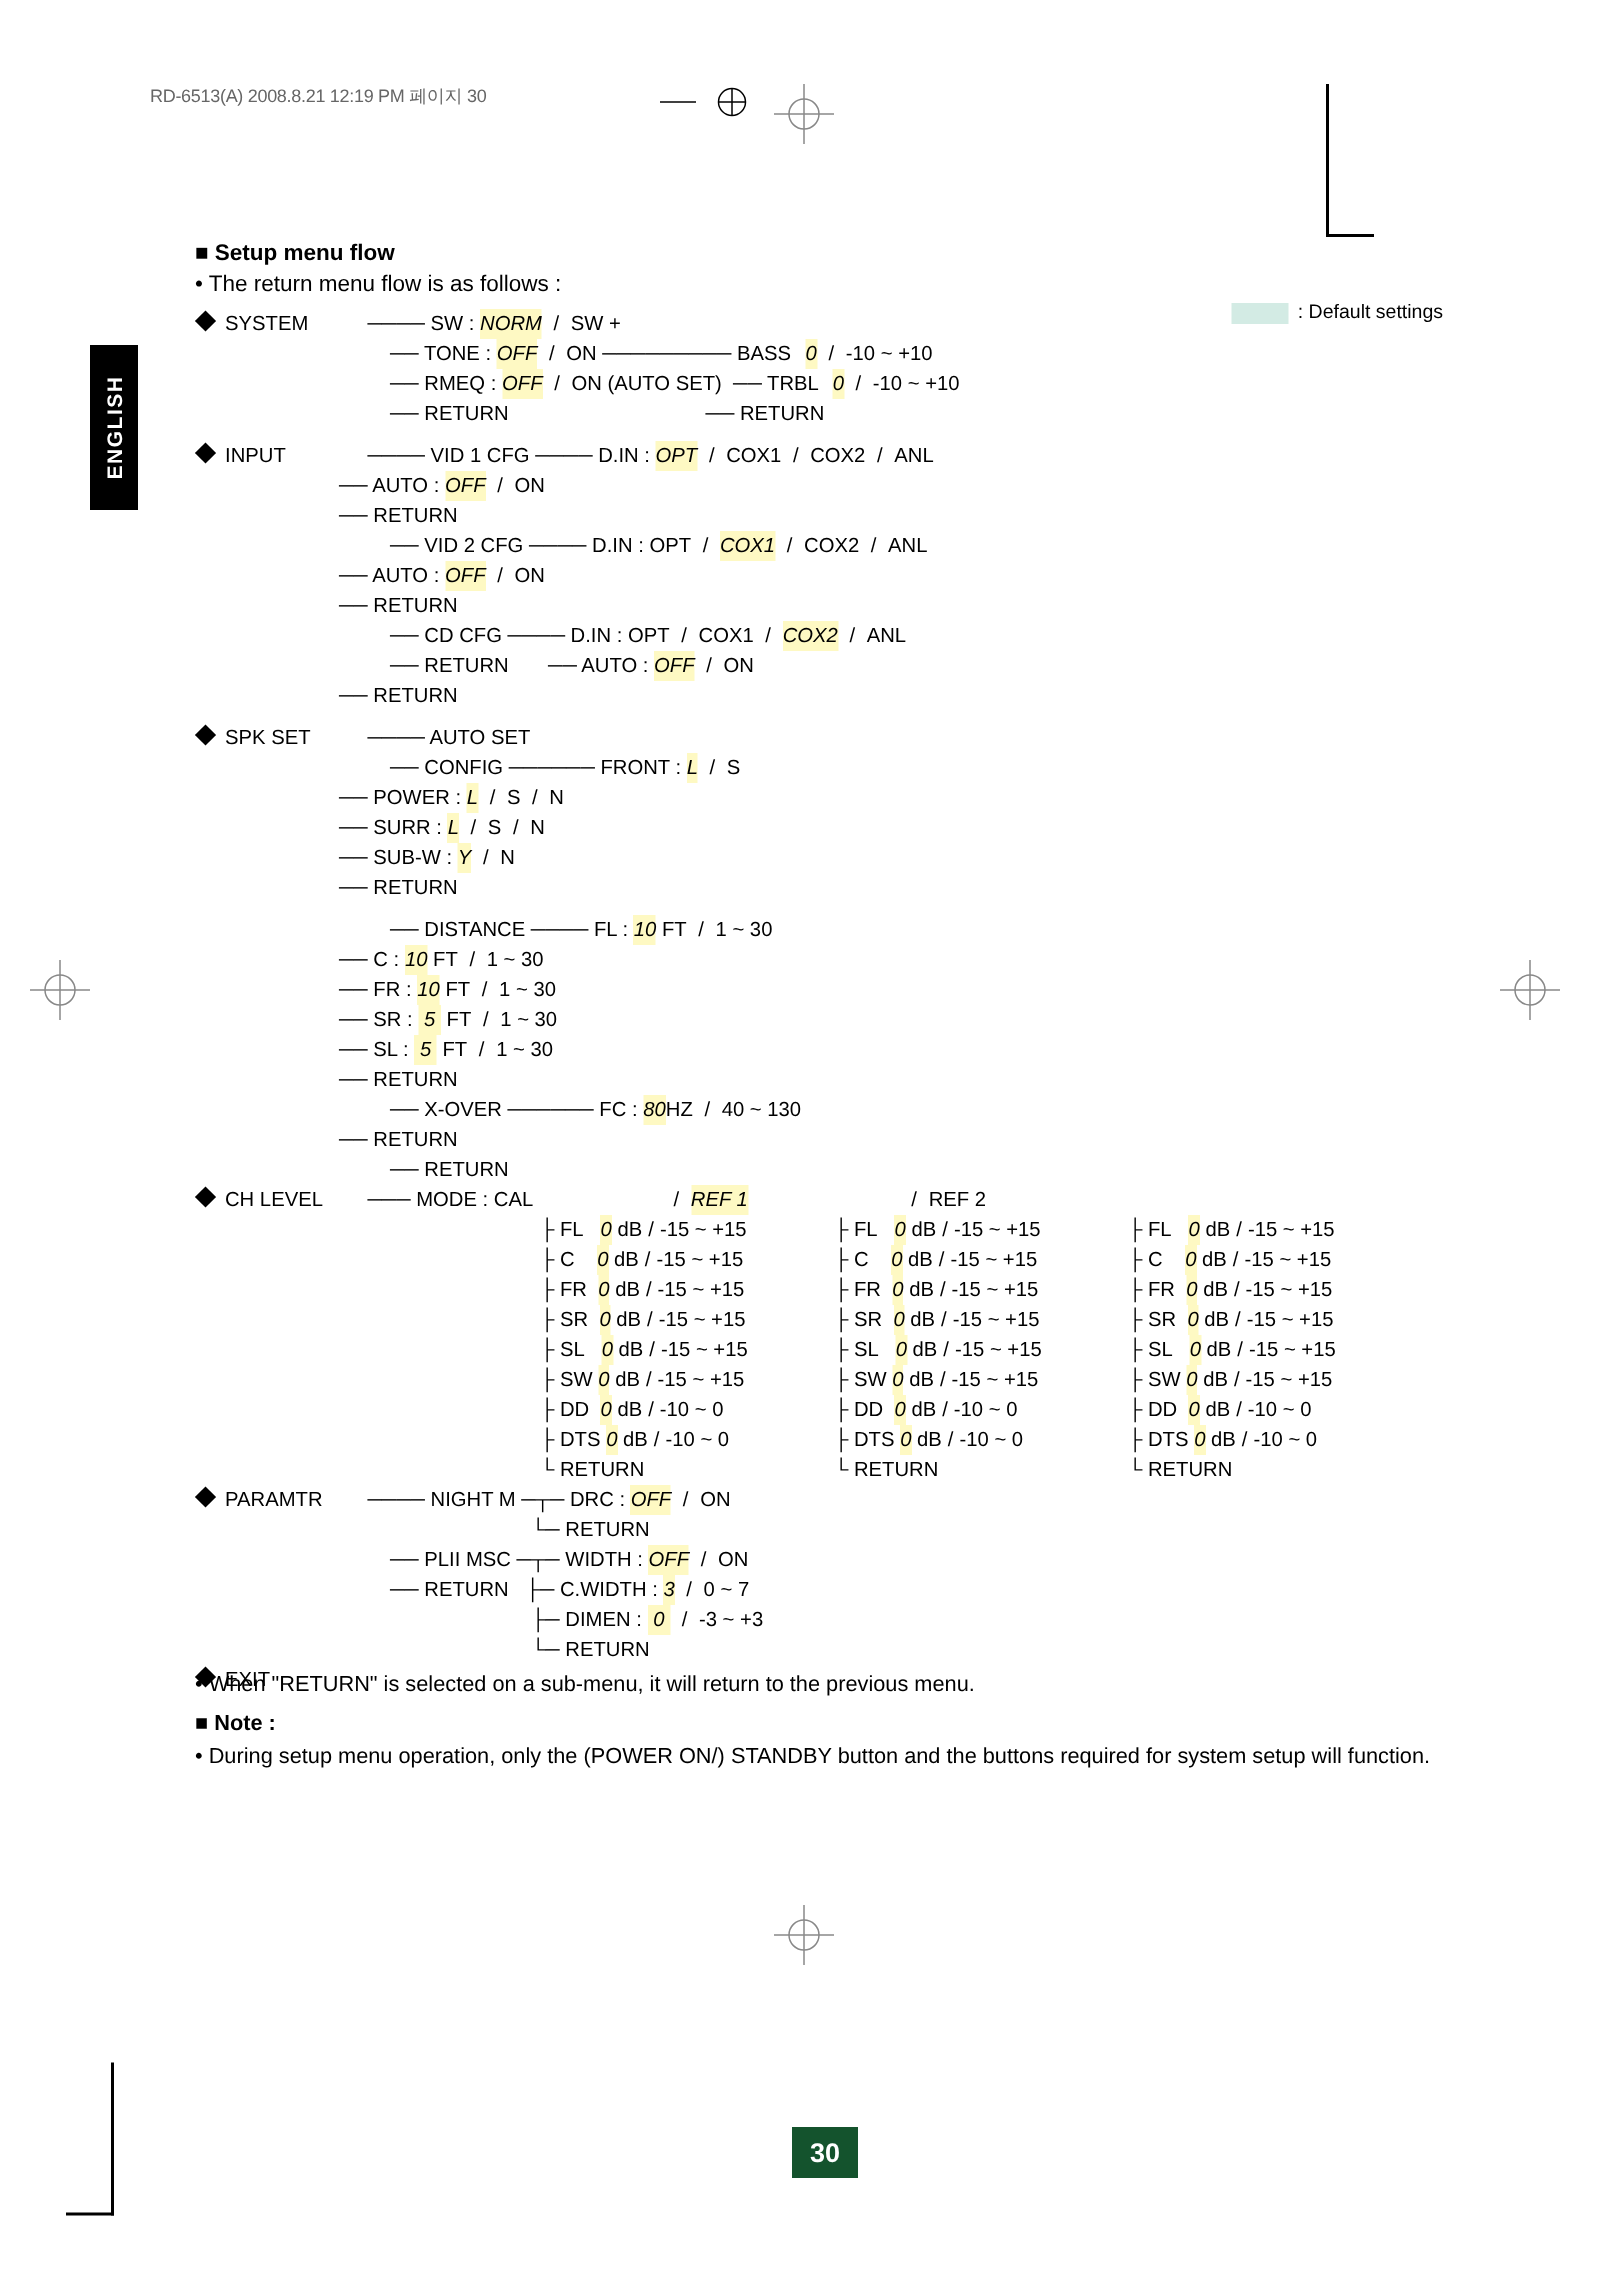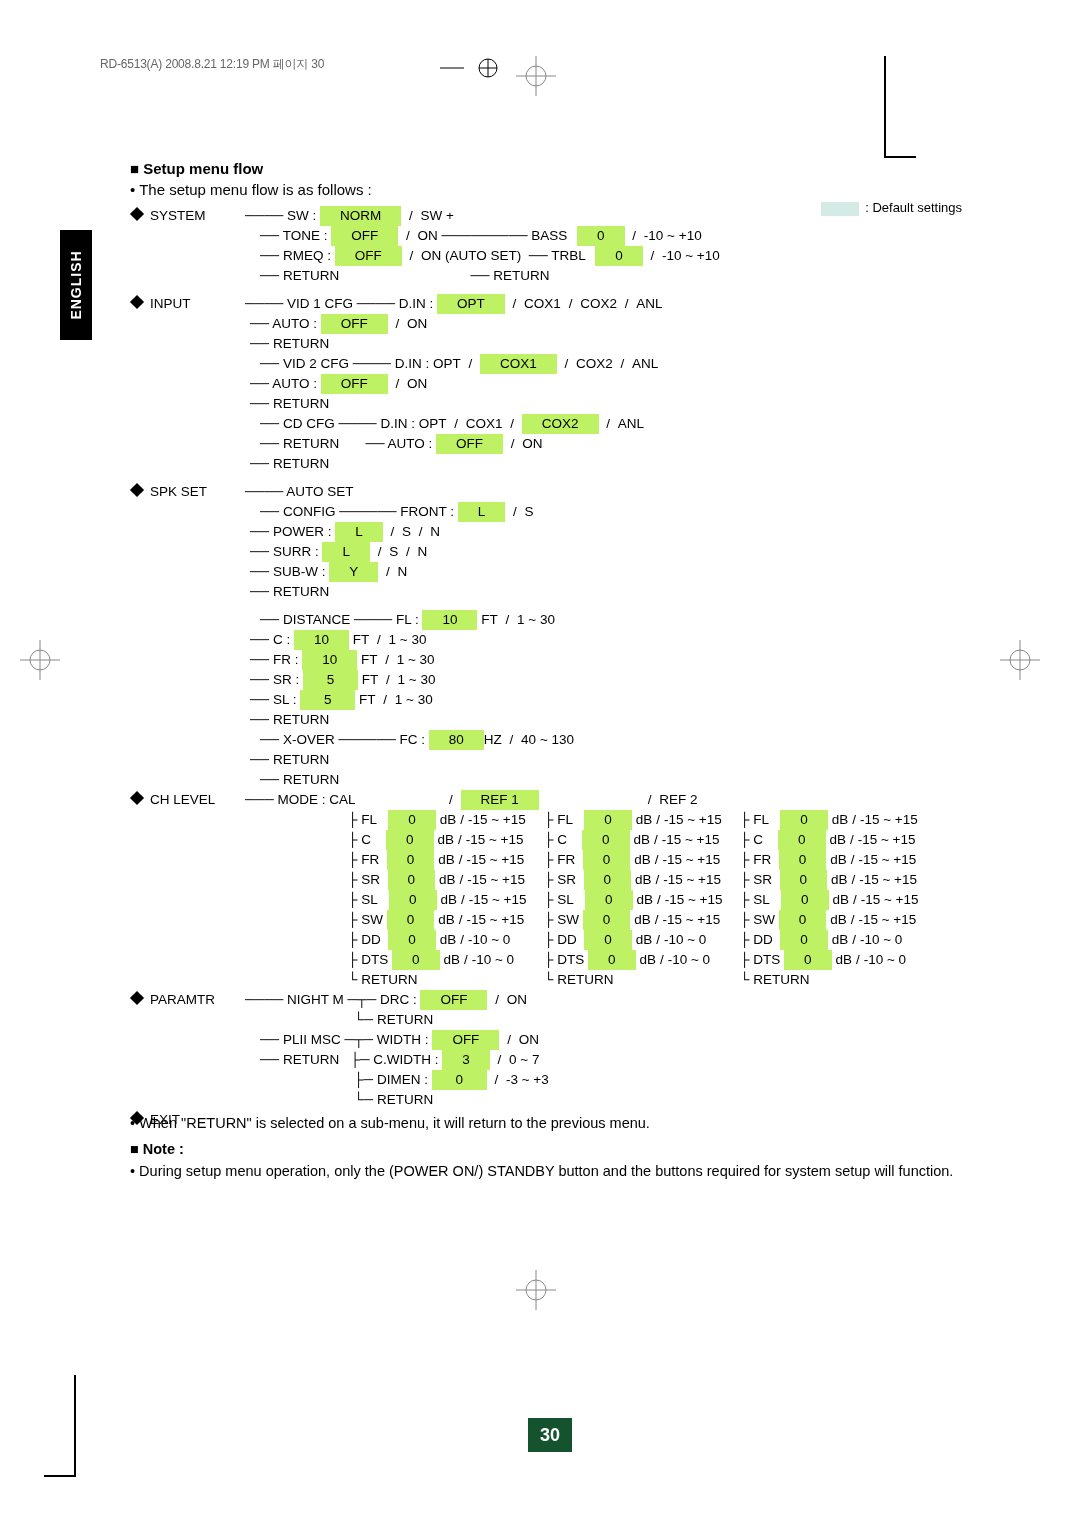--- a/index.html
+++ b/index.html
@@ -18,31 +18,31 @@
   .english-tab{position:absolute;left:60px;top:230px;width:32px;height:110px;background:#000;color:#fff;}
   .english-tab span{position:absolute;left:50%;top:50%;transform:translate(-50%,-50%) rotate(-90deg);font-size:14px;font-weight:700;letter-spacing:1px;}
   .content{position:absolute;left:130px;top:160px;width:840px;}
   .title{font-size:15px;font-weight:700;}
   .intro{font-size:15px;margin-top:4px;}
   .legend{position:absolute;right:8px;top:40px;font-size:13px;}
   .legend .sw{display:inline-block;width:38px;height:14px;background:#d3ebe4;vertical-align:middle;margin-right:6px;}
   .tree{position:absolute;left:0;top:46px;width:840px;font-size:13.5px;line-height:20px;}
   .diamond{display:inline-block;width:10px;height:10px;background:#000;transform:rotate(45deg);margin:0 8px 1px 2px;}
   .row{white-space:nowrap;margin:0;}
-  .hl{background:#bef264;padding:0 20px;display:inline-block;}
+  .hl{background:#fef9c3;padding:0 0;display:inline-block;font-style:italic;}
   .sep{font-family:Arial;margin:0 4px;}
   .col1{display:inline-block;width:115px;vertical-align:top;}
   .gap{height:8px;}
   .lvl2{margin-left:130px;}
-  .lvl3{margin-left:120px;}
+  .lvl3{margin-left:96px;}
   .foottext{position:absolute;left:0;top:952px;width:840px;font-size:14.5px;line-height:22px;}
   .pagenum{position:absolute;left:50%;top:1258px;transform:translateX(-50%);width:44px;height:34px;background:#14532d;color:#fff;font-size:18px;font-weight:700;text-align:center;line-height:34px;}
   .chlev-grid{display:flex;gap:0;}
   .chlev-col{width:196px;}
-  .chlev-col .row{margin-left:0;}
+  .chlev-col .row{margin-left:12px;}
   .spacer-s{display:inline-block;width:6px;}
 </style>
 </head>
 <body>
 <div class="page">
 
 <div class="header">RD-6513(A)  2008.8.21  12:19 PM   페이지 30</div>
 
 <div class="regmark">
   <svg width="70" height="20">
@@ -76,21 +76,21 @@
 
 <div class="sidecrop-r"></div>
 <div class="sidecrop-l"></div>
 
 <div class="english-tab">
       <span>ENGLISH</span>
     </div>
 
 <div class="content">
   <div class="title">■ Setup menu flow</div>
-  <div class="intro">• The setup menu flow is as follows :</div>
+  <div class="intro">• The return menu flow is as follows :</div>
   <div class="legend"><span class="sw"></span><span>: Default settings</span></div>
 
   <div class="tree">
 
     <div class="row"><span class="col1"><span class="diamond"></span><span>SYSTEM</span></span>──── <span>SW :</span> <span class="hl">NORM</span><span class="sep"> / </span><span>SW +</span></div>
     <div class="row lvl2">── <span>TONE :</span> <span class="hl">OFF</span><span class="sep"> / </span><span>ON</span> ───────── <span>BASS</span> <span class="spacer-s"></span><span class="hl">0</span><span class="sep"> / </span><span>-10 ~ +10</span></div>
     <div class="row lvl2">── <span>RMEQ :</span> <span class="hl">OFF</span><span class="sep"> / </span><span>ON (AUTO SET)</span>&nbsp;&nbsp;── <span>TRBL</span> <span class="spacer-s"></span><span class="hl">0</span><span class="sep"> / </span><span>-10 ~ +10</span></div>
     <div class="row lvl2">── <span>RETURN</span>&nbsp;&nbsp;&nbsp;&nbsp;&nbsp;&nbsp;&nbsp;&nbsp;&nbsp;&nbsp;&nbsp;&nbsp;&nbsp;&nbsp;&nbsp;&nbsp;&nbsp;&nbsp;&nbsp;&nbsp;&nbsp;&nbsp;&nbsp;&nbsp;&nbsp;&nbsp;&nbsp;&nbsp;&nbsp;&nbsp;&nbsp;&nbsp;&nbsp;&nbsp;&nbsp;── <span>RETURN</span></div>
     <div class="gap"></div>
 

